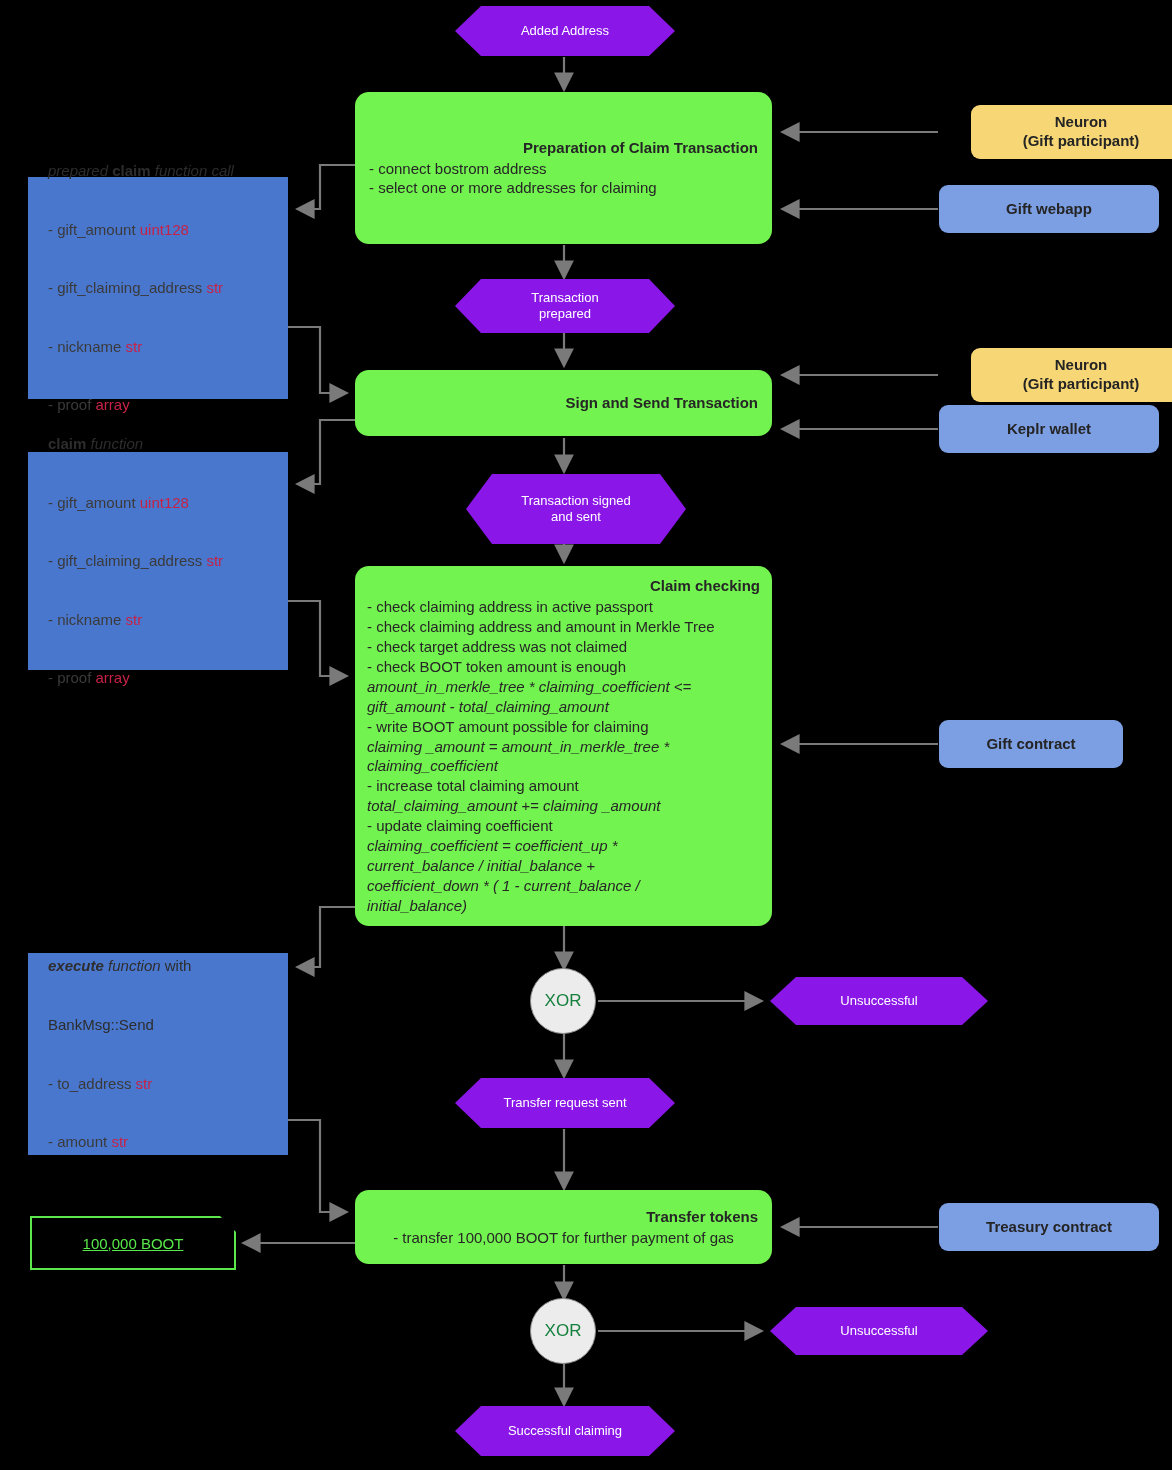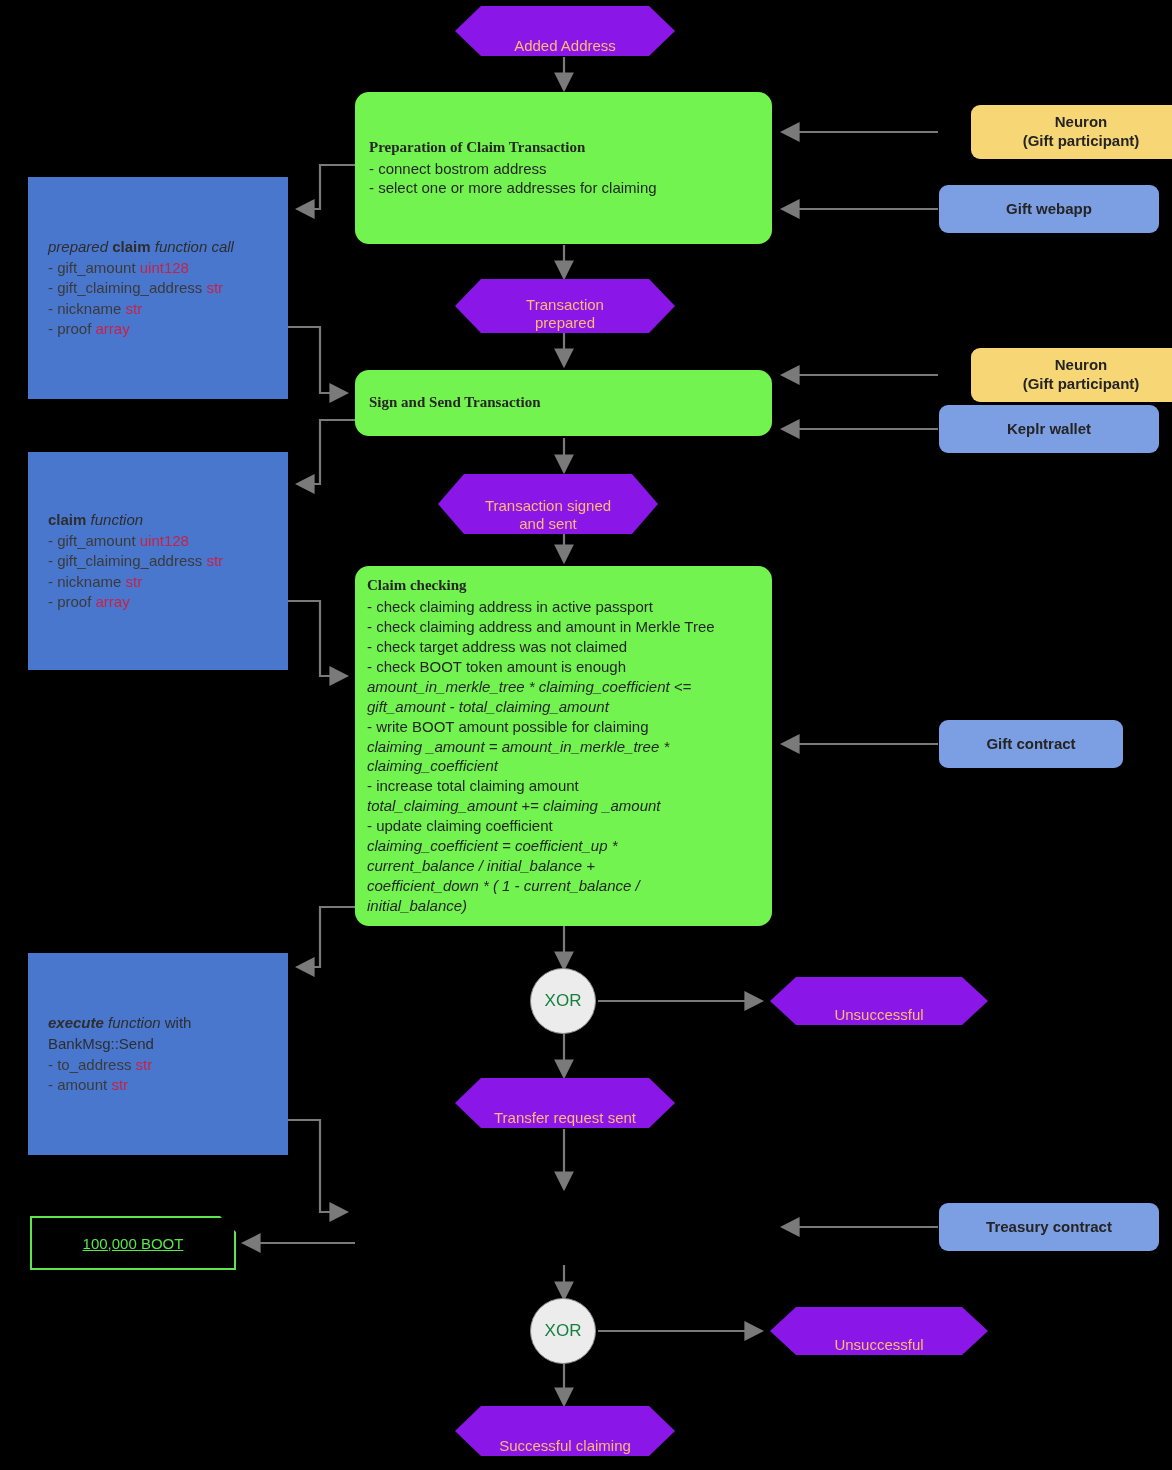--- a/index.html
+++ b/index.html
@@ -9,48 +9,48 @@
     color:#2b2b2b;
   }
   #canvas{position:absolute;inset:0;width:1172px;height:1470px;}
   svg.edges{position:absolute;left:0;top:0;width:1172px;height:1470px;pointer-events:none;}
 
   .node{position:absolute;box-sizing:border-box;}
 
   
   .hex{
     background:#8A17E8;
-    color:#fdba74;
-    display:flex;align-items:flex-end;justify-content:center;
+    color:#ffffff;
+    display:flex;align-items:center;justify-content:center;
     text-align:center;
-    font-size:15px;line-height:1.25;
+    font-size:13px;line-height:1.25;
     clip-path:polygon(26px 0, calc(100% - 26px) 0, 100% 50%, calc(100% - 26px) 100%, 26px 100%, 0 50%);
   }
 
   
   .proc{
     background:#73F34F;
     border-radius:14px;
     color:#262626;
     font-size:15px;line-height:1.33;
     padding:10px 14px;
     box-sizing:border-box;
     display:flex;flex-direction:column;justify-content:center;
   }
-  .proc .ttl{font-weight:bold;text-align:left;margin-bottom:1px;font-family:Liberation Serif, serif;}
+  .proc .ttl{font-weight:bold;text-align:right;margin-bottom:1px;}
   .proc .li{white-space:nowrap;}
   .proc .it{font-style:italic;}
 
   
   .note{
     background:#4A77CE;
     color:#2d2d2d;
     font-size:15px;line-height:1.35;
     display:flex;flex-direction:column;justify-content:center;
-    padding:0 20px;box-sizing:border-box;
+    padding:0 20px;box-sizing:border-box;gap:38px;
   }
   .note .hd{margin-bottom:1px;}
   .note .hd .b{font-weight:bold;}
   .note .hd .i{font-style:italic;}
   .note .hd .bi{font-weight:bold;font-style:italic;}
   .note .row{color:#3a3a3a;}
   .note .ty{color:#C62246;}
 
   
   .actor{
@@ -133,21 +133,21 @@
     <span>Added Address</span>
   </div>
 
   <div class="node hex" style="left:455px;top:279px;width:220px;height:54px;">
     <span>
       <span>Transaction</span><br>
       <span>prepared</span>
     </span>
   </div>
 
-  <div class="node hex" style="left:438px;top:474px;width:220px;height:60px;">
+  <div class="node hex" style="left:466px;top:474px;width:220px;height:70px;">
     <span>
       <span>Transaction signed</span><br>
       <span>and sent</span>
     </span>
   </div>
 
   <div class="node hex" style="left:455px;top:1078px;width:220px;height:50px;">
     <span>Transfer request sent</span>
   </div>
 
@@ -188,20 +188,24 @@
         <div class="li">- increase total claiming amount</div>
         <div class="li it">total_claiming_amount += claiming _amount</div>
         <div class="li">- update claiming coefficient</div>
         <div class="li it">claiming_coefficient = coefficient_up *</div>
         <div class="li it">current_balance / initial_balance +</div>
         <div class="li it">coefficient_down * ( 1 - current_balance /</div>
         <div class="li it">initial_balance)</div>
       </div>
   </div>
 
+  <div class="node proc" style="left:355px;top:1190px;width:417px;height:74px;">
+    <div class="ttl">Transfer tokens</div>
+    <div class="li" style="text-align:center;">- transfer 100,000 BOOT for further payment of gas</div>
+  </div>
 
   <div class="node note" style="left:28px;top:177px;width:260px;height:222px;">
     <div class="hd"><span class="i">prepared </span><span class="b">claim</span><span class="i"> function call</span></div>
     <div class="row"><span>- gift_amount </span><span class="ty">uint128</span></div>
     <div class="row"><span>- gift_claiming_address </span><span class="ty">str</span></div>
     <div class="row"><span>- nickname </span><span class="ty">str</span></div>
     <div class="row"><span>- proof </span><span class="ty">array</span></div>
   </div>
 
   <div class="node note" style="left:28px;top:452px;width:260px;height:218px;">

